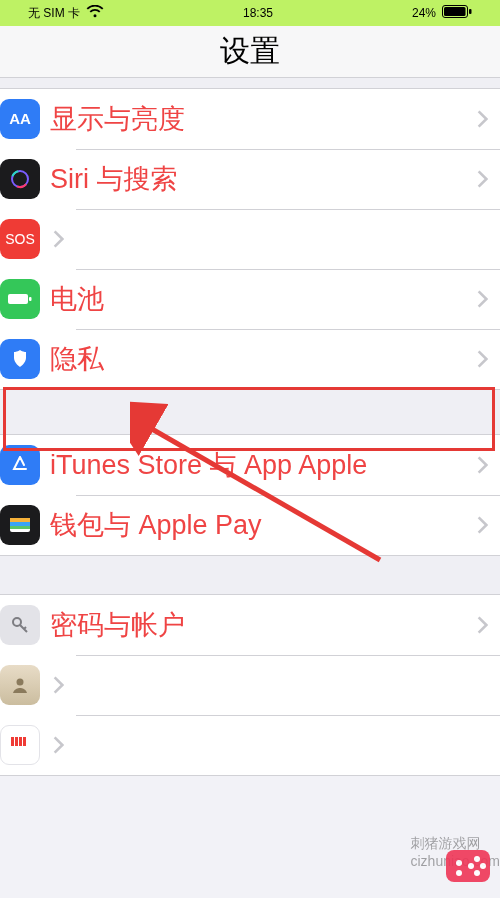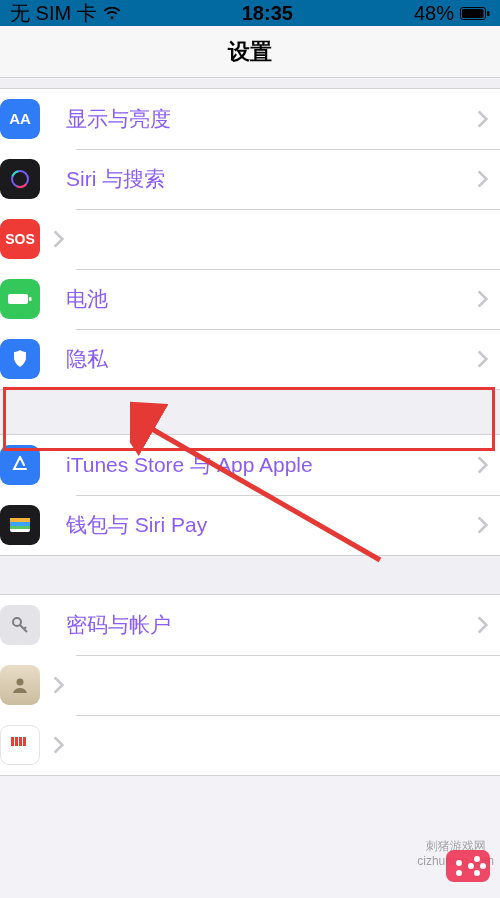--- a/index.html
+++ b/index.html
@@ -1,54 +1,54 @@
 <!DOCTYPE html>
 <html><head>
 <meta charset="utf-8">
 <style>
 *{margin:0;padding:0;box-sizing:border-box;-webkit-font-smoothing:antialiased}
 html,body{width:500px;height:898px;overflow:hidden;font-family:-apple-system,"PingFang SC","Helvetica Neue",sans-serif;background:#efeff4}
 .screen{width:500px;height:898px;background:#f2f2f7;position:relative}
-.status-bar{height:26px;display:flex;align-items:center;justify-content:space-between;padding:0 10px;font-size:20px;background:#0369a1}
+.status-bar{height:26px;display:flex;align-items:center;justify-content:space-between;padding:0 28px;font-size:12px;background:#bef264}
 .sb-left,.sb-right{display:flex;align-items:center;gap:6px}
 .nav{height:52px;display:flex;align-items:center;justify-content:center;background:#f7f7f8;border-bottom:1px solid #d1d1d6}
-.nav-title{font-size:22px;font-weight:700}
+.nav-title{font-size:30px;font-weight:400}
 .list{background:#efeff4}
 .group{background:#fff;border-top:1px solid #d1d1d6;border-bottom:1px solid #d1d1d6}
 .spacer-top{height:10px}
 .spacer{height:44px}
 .spacer-small{height:38px}
 .row{display:flex;align-items:center;height:60px;position:relative;background:#fff}
 .row+.row::before{content:"";position:absolute;left:76px;right:0;top:0;height:1px;background:#d1d1d6}
 .icon{width:40px;height:40px;border-radius:9px;flex-shrink:0;display:flex;align-items:center;justify-content:center;color:#fff}
-.label{flex:1;margin-left:26px;font-size:21px;color:#8b5cf6}
+.label{flex:1;margin-left:10px;font-size:27px;color:#ef4444}
 .chev{width:36px;color:#c7c7cc;display:flex;align-items:center;justify-content:center}
 .chev svg{width:11px;height:18px}
 .hl{position:absolute;border:3px solid #e53935;pointer-events:none;z-index:5}
 .arrow{position:absolute;pointer-events:none;z-index:6}
-.wm{position:absolute;right:6px;bottom:28px;text-align:center;font-size:12px;color:rgba(0,0,0,.35);line-height:1.3;z-index:7}
+.wm{position:absolute;right:0;bottom:28px;text-align:left;font-size:14px;color:rgba(0,0,0,.35);line-height:1.3;z-index:7}
 .wm-logo{position:absolute;right:8px;bottom:8px;width:48px;height:48px;z-index:7;opacity:.9}
 </style>
 </head>
 <body>
 
 <div class="screen">
 
   <div class="status-bar">
     <div class="sb-left">
       <span>无 SIM 卡</span>
       <span>
         <svg width="18" height="13" viewBox="0 0 18 13">
             <path d="M9 12.3a1.5 1.5 0 100-3 1.5 1.5 0 000 3zM4.9 7.5a5.8 5.8 0 018.2 0l1.3-1.3a7.6 7.6 0 00-10.8 0zM1.9 4.5a10 10 0 0114.2 0L17.4 3.2a11.9 11.9 0 00-16.8 0z" fill="#000"></path>
           </svg>
       </span>
     </div>
-    <div style="font-weight:700">18:35</div>
+    <div style="font-weight:400">18:35</div>
     <div class="sb-right">
-      <span>48%</span>
+      <span>24%</span>
       <span>
         <svg width="30" height="13" viewBox="0 0 30 13">
             <rect x="0.5" y="0.5" width="25" height="12" rx="2.5" fill="none" stroke="#000"></rect>
             <rect x="2" y="2" width="21.5" height="9" rx="1.5" fill="#000"></rect>
             <rect x="27" y="4" width="2.5" height="5" rx="1" fill="#000"></rect>
           </svg>
       </span>
     </div>
   </div>
 
@@ -82,21 +82,21 @@
             </svg>
         </div>
         <div class="label">Siri 与搜索</div>
         <div class="chev">
             <svg viewBox="0 0 8 14">
               <path d="M1 1l6 6-6 6" fill="none" stroke="currentColor" stroke-width="2"></path>
             </svg>
           </div>
       </div>
       <div class="row">
-        <div class="icon" style="background:#ef3b35;font-size:14px;font-weight:700">SOS</div>
+        <div class="icon" style="background:#ef3b35;font-size:14px;font-weight:400">SOS</div>
         <div class="chev">
             <svg viewBox="0 0 8 14">
               <path d="M1 1l6 6-6 6" fill="none" stroke="currentColor" stroke-width="2"></path>
             </svg>
           </div>
       </div>
       <div class="row">
         <div class="icon" style="background:#34c759">
           <svg width="28" height="14" viewBox="0 0 28 14">
               <rect x="2" y="2" width="20" height="10" rx="2" fill="#fff"></rect>
@@ -143,21 +143,21 @@
       </div>
       <div class="row">
         <div class="icon" style="background:#1b1b1d">
           <svg width="26" height="20" viewBox="0 0 26 20">
               <rect x="3" y="3" width="20" height="14" rx="2" fill="#fff"></rect>
               <rect x="3" y="3" width="20" height="4" fill="#f6b23a"></rect>
               <rect x="3" y="7" width="20" height="4" fill="#3aa3f6"></rect>
               <rect x="3" y="11" width="20" height="3" fill="#5ac46a"></rect>
             </svg>
         </div>
-        <div class="label">钱包与 Siri Pay</div>
+        <div class="label">钱包与 Apple Pay</div>
         <div class="chev">
             <svg viewBox="0 0 8 14">
               <path d="M1 1l6 6-6 6" fill="none" stroke="currentColor" stroke-width="2"></path>
             </svg>
           </div>
       </div>
     </div>
 
     <div class="spacer-small"></div>
 

